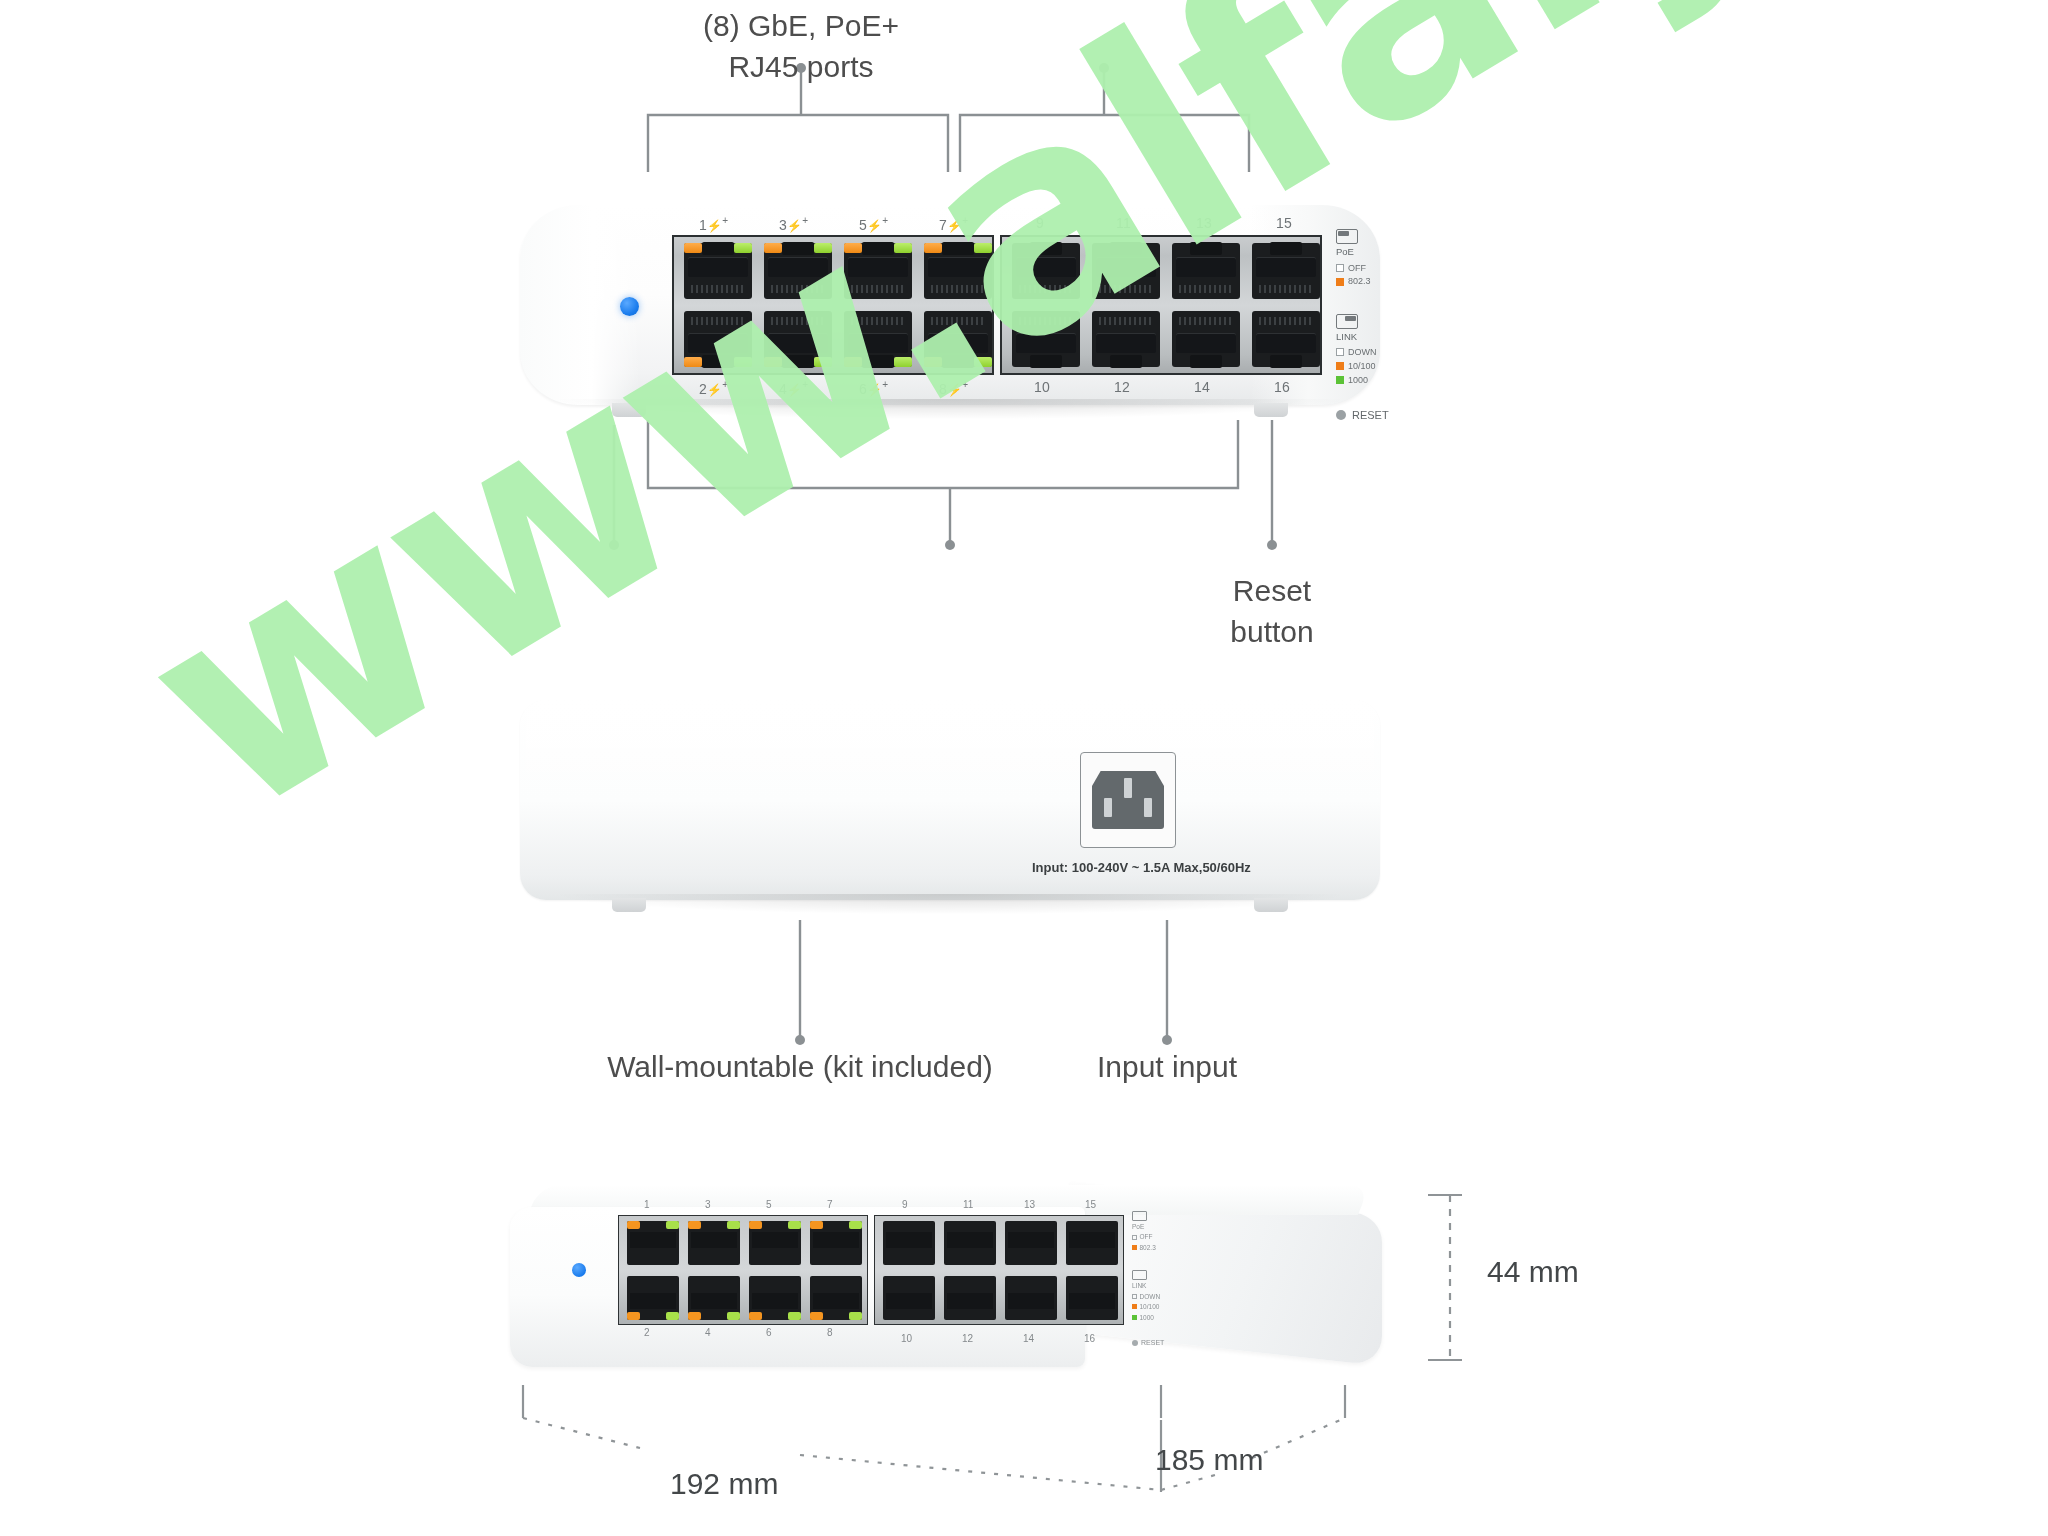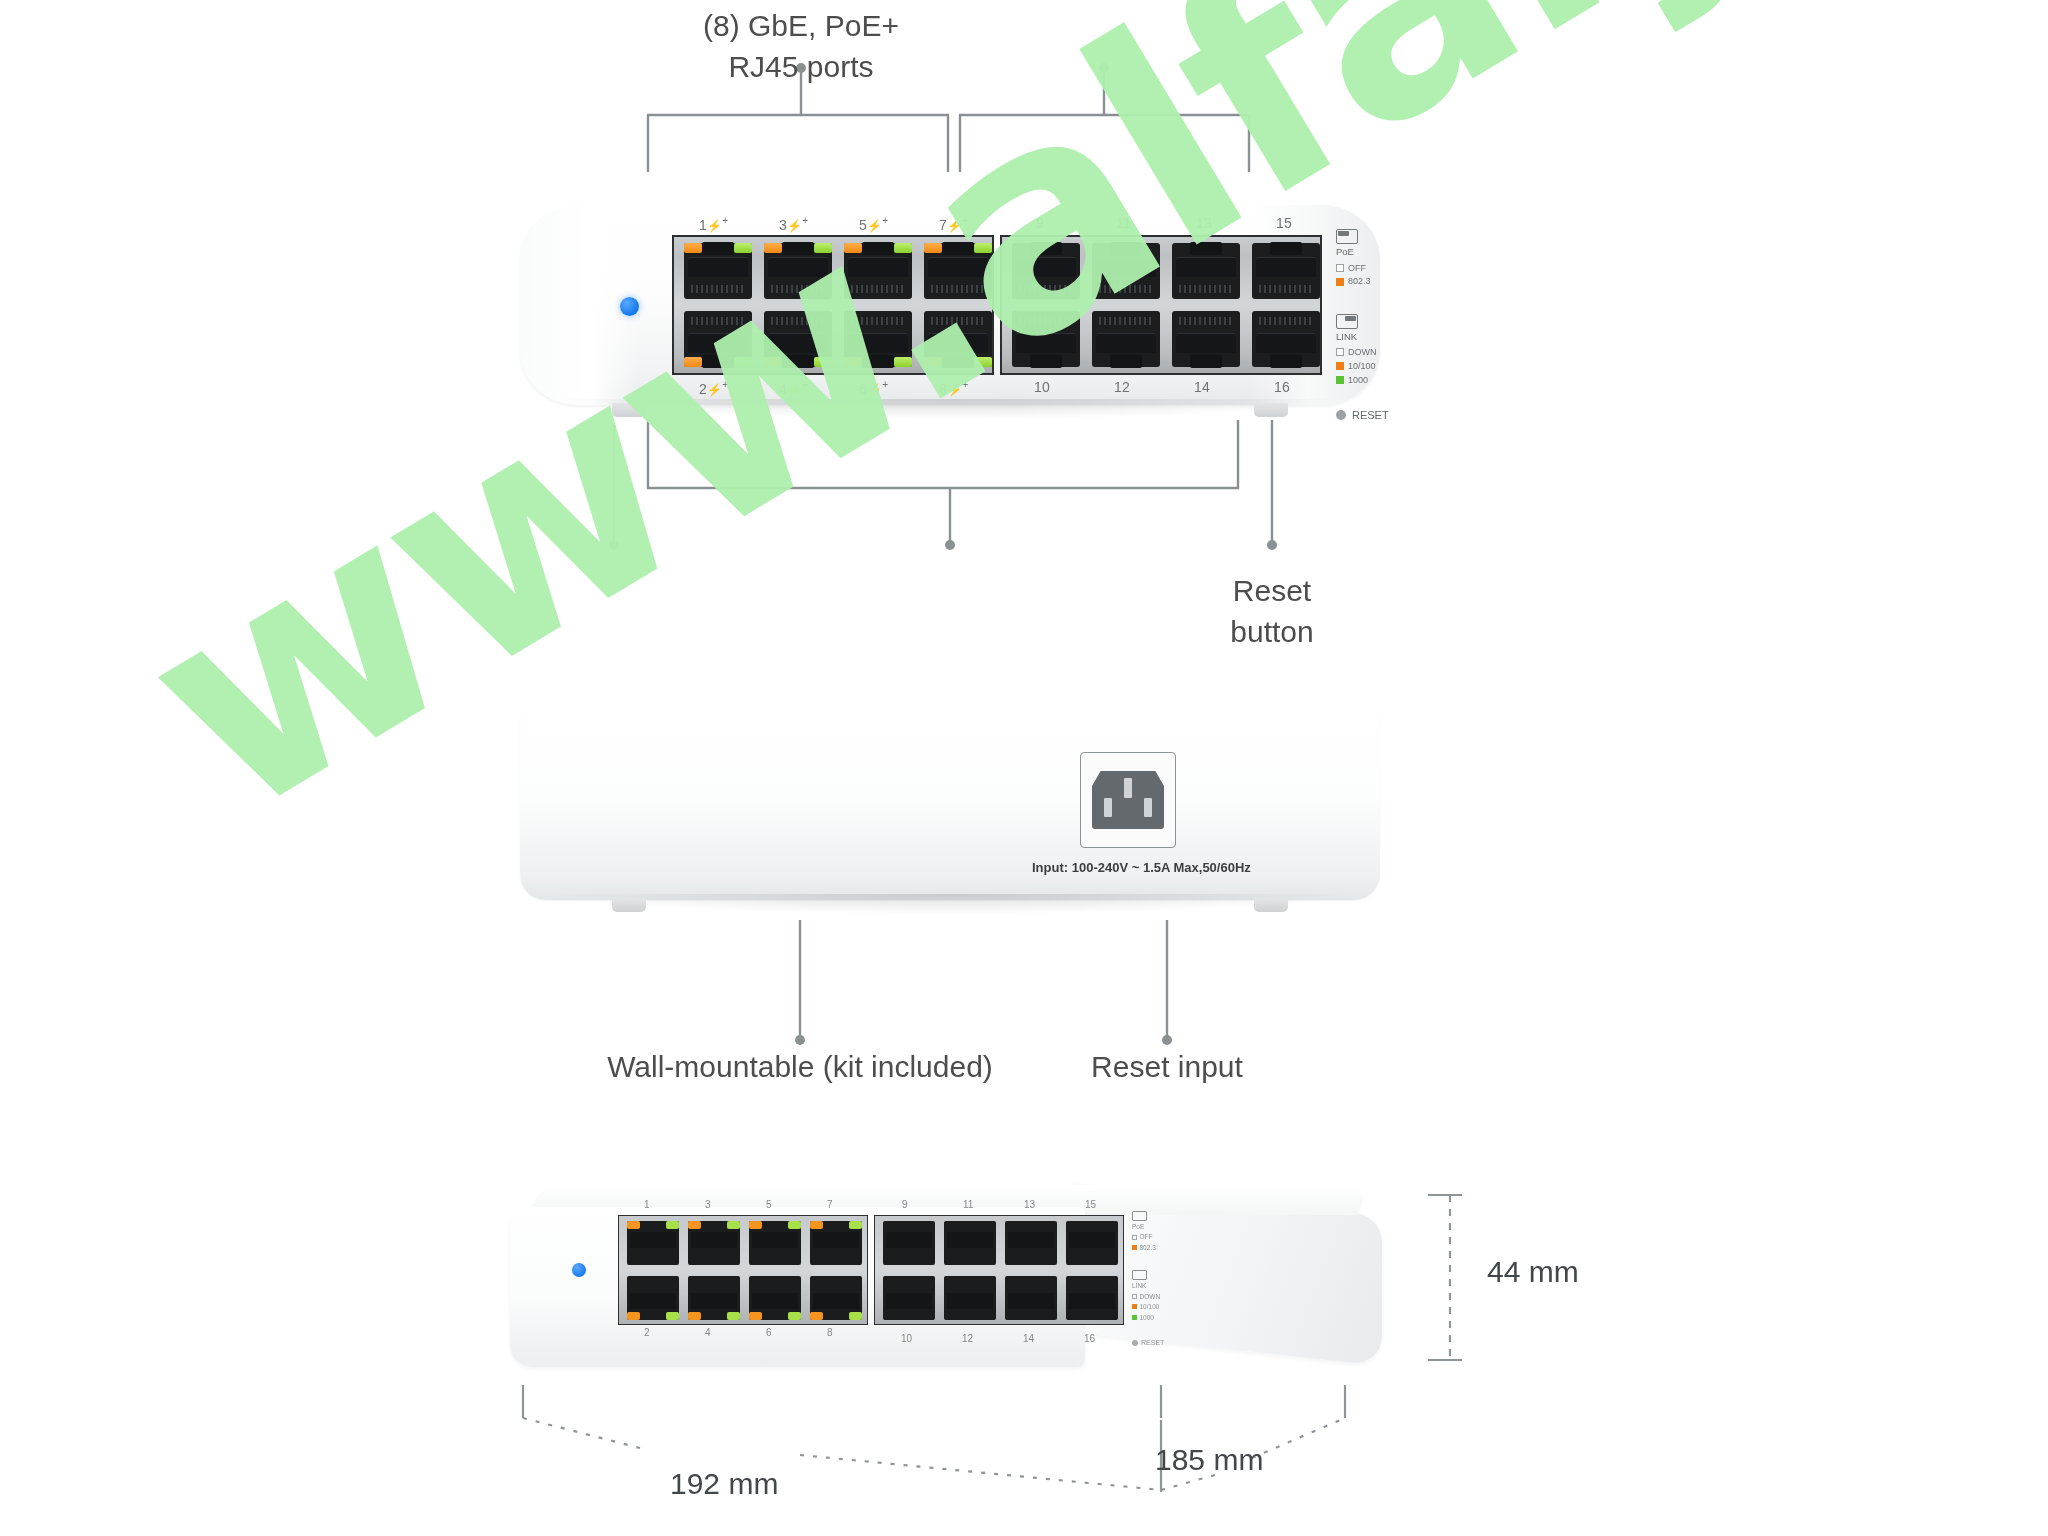--- a/index.html
+++ b/index.html
@@ -321,21 +321,21 @@
 RJ45 ports</div>
 
 
 
 
   <div class="callout" style="left:1122px; top:570px; width:300px;">Reset
 button</div>
 
   <div class="callout" style="left:470px; top:1046px; width:660px;">Wall-mountable (kit included)</div>
 
-  <div class="callout" style="left:1017px; top:1046px; width:300px;">Reset input</div>
+  <div class="callout" style="left:1017px; top:1046px; width:300px;">Input input</div>
 
   <div class="dim-label" style="left:1487px; top:1255px;">44 mm</div>
   <div class="dim-label" style="left:670px; top:1443px;margin-top:24px;">192 mm</div>
   <div class="dim-label" style="left:1155px; top:1443px;">185 mm</div>
 
   <div class="dev-front">
     <div class="shadow-under"></div>
     <div class="foot l"></div>
     <div class="foot r"></div>
     <div class="chassis"></div>

